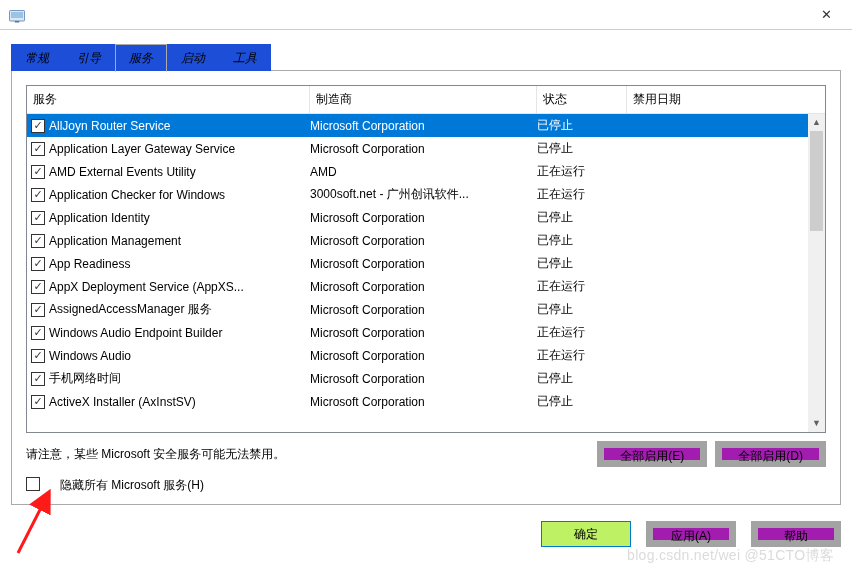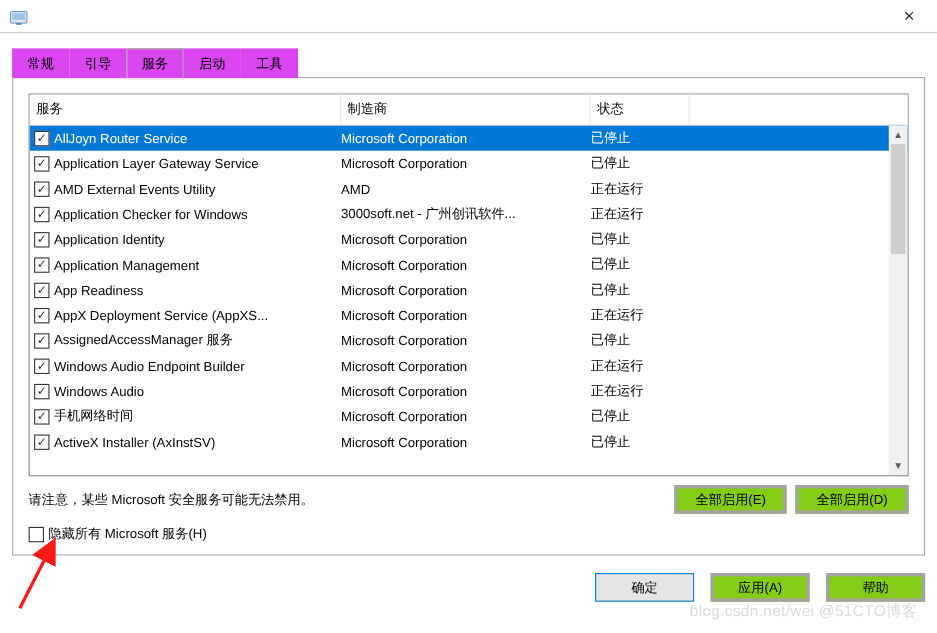--- a/index.html
+++ b/index.html
@@ -47,21 +47,22 @@
     border-bottom: 1px solid #aaa;
     z-index: 0;
   }
   .tab {
     padding: 5px 13px 4px 13px;
     border: 1px solid transparent;
     border-bottom: none;
     position: relative;
     z-index: 1;
     cursor: default;
-    background: #d946ef;
+    background: #1d4ed8;
+    font-style: italic;
   }
   .tab.active {
     border-color: #aaa;
     border-bottom: 1px solid #fff;
     margin-bottom: -1px;
   }
   .tab-content {
     margin: 0 11px 10px 11px;
     border: 1px solid #aaa;
     border-top: none;
@@ -140,45 +141,45 @@
   .row .cell.sts { width: 90px; }
   .under-list {
     display: flex;
     align-items: center;
     margin-top: 8px;
   }
   .note { flex: 1; }
   .btn {
     min-width: 80px;
     height: 26px;
-    border: 3px solid #a3a3a3;
-    background: #84cc16;
+    border: 7px solid #a3a3a3;
+    background: #a21caf;
     margin-left: 8px;
     padding: 0 16px;
     font: inherit;
     cursor: default;
   }
   .hide-ms {
     display: flex;
-    align-items: center;
+    align-items: flex-start;
     margin-top: 10px;
-    gap: 4px;
+    gap: 20px;
   }
   .hide-ms .cb2 {
     width: 14px; height: 14px;
     border: 1px solid #333;
   }
   .bottom-bar {
     display: flex;
     justify-content: flex-end;
     padding: 6px 11px 10px 11px;
     gap: 7px;
   }
   .bottom-bar .btn { min-width: 90px; }
-  .btn.highlight { border: 1px solid #0078d7; background: #e5e5e5; }
+  .btn.highlight { border: 1px solid #0078d7; background: #bef264; }
   .arrow-annot {
     position: absolute;
     left: 13px; top: 488px;
     pointer-events: none;
   }
   .watermark {
     position: absolute;
     right: 18px; bottom: 10px;
     color: #ccc;
     font-size: 14px;
@@ -207,20 +208,21 @@
   <div class="tab">启动</div>
   <div class="tab">工具</div>
 </div>
 
 <div class="tab-content">
   <div class="list-wrap">
     <div class="list-header">
       <div class="col svc">服务</div>
       <div class="col mfr">制造商</div>
       <div class="col sts">状态</div>
+      <div class="col date">禁用日期</div>
     </div>
     <div class="list-body" id="list-body">
       <div class="row selected">
           <div class="cb">✓</div>
           <div class="cell svc">AllJoyn Router Service</div>
           <div class="cell mfr">Microsoft Corporation</div>
           <div class="cell sts">已停止</div>
         </div>
         <div class="row">
           <div class="cb">✓</div>

